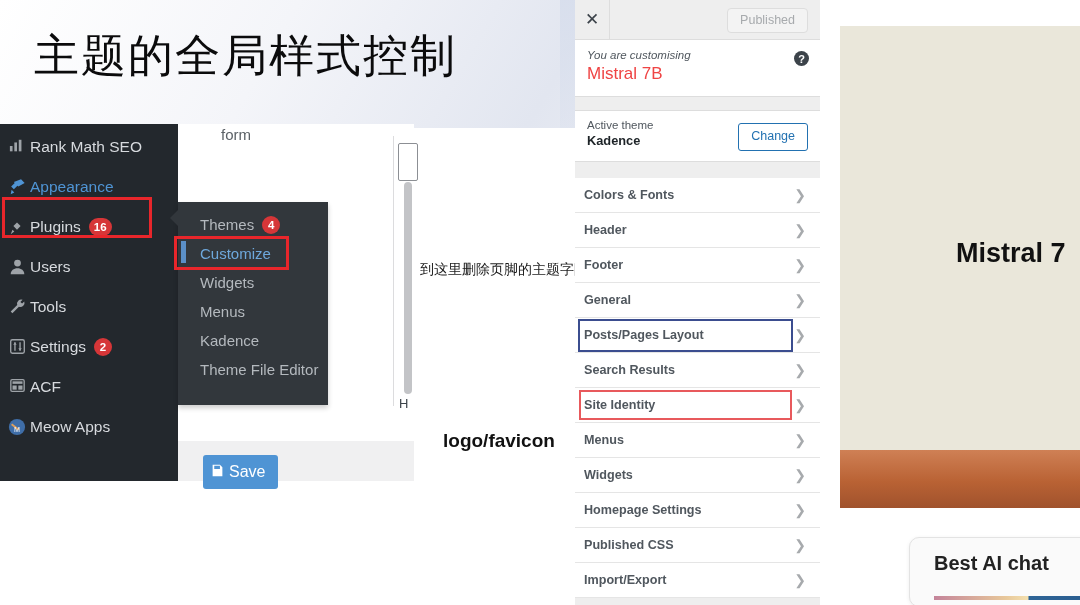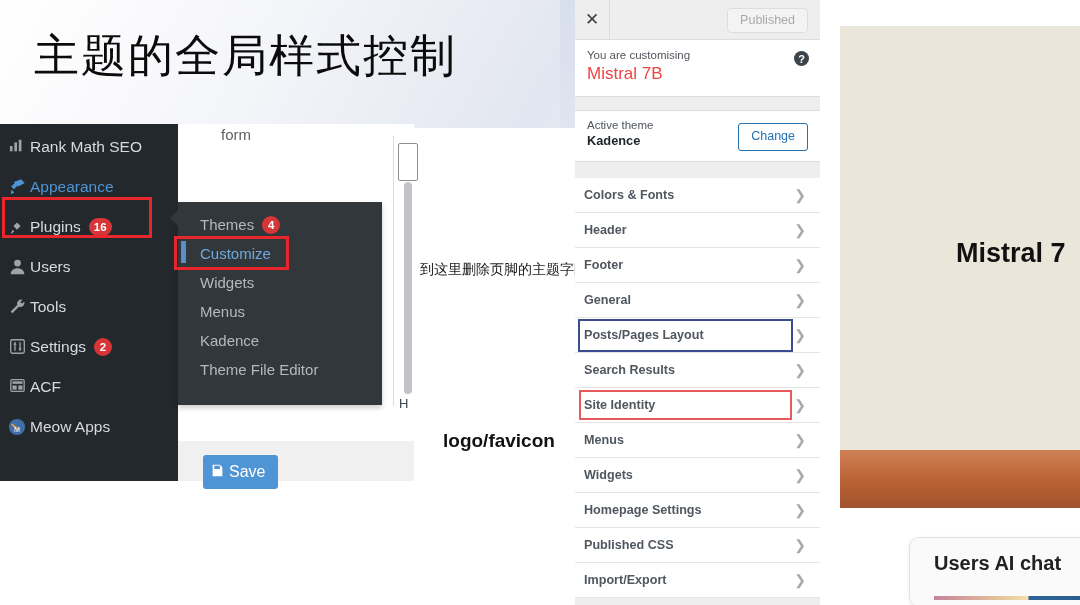--- a/index.html
+++ b/index.html
@@ -46,21 +46,21 @@
   #cut-top-item{
     position:absolute;left:0;top:0;width:178px;height:14px;overflow:hidden;
   }
   #cut-top-item .wp-item{height:30px;margin-top:-16px;}
 
   
   .redbox{position:absolute;border:3px solid #e8262b;box-sizing:border-box;pointer-events:none;}
 
   
   #wp-submenu{
-    position:absolute;left:178px;top:202px;width:204px;height:203px;
+    position:absolute;left:178px;top:202px;width:150px;height:203px;
     background:#32373c;box-shadow:0 3px 5px rgba(0,0,0,.2);
   }
   #wp-submenu .sub-item{
     display:flex;align-items:center;height:29px;padding-left:22px;
     color:#b4b9be;font-size:15px;box-sizing:border-box;
   }
   #wp-submenu .sub-item.cur{color:#6ea8dc;}
   #submenu-arrow{
     position:absolute;left:-8px;top:8px;width:0;height:0;
     border-top:8px solid transparent;border-bottom:8px solid transparent;
@@ -125,21 +125,21 @@
     background:#eee;border-right:1px solid #ddd;color:#3c434a;font-size:17px;
   }
   #cz-published{
     position:absolute;right:12px;top:8px;height:23px;line-height:23px;padding:0 12px;
     background:#f3f3f3;border:1px solid #ddd;border-radius:4px;color:#a7aaad;font-size:12.5px;
   }
   #cz-customising{
     position:absolute;left:0;top:40px;width:245px;height:57px;background:#fff;
     border-bottom:1px solid #ddd;box-sizing:border-box;padding:9px 12px 0 12px;
   }
-  #cz-customising .sm{font-size:11.5px;color:#50575e;}
+  #cz-customising .sm{font-size:11.5px;color:#50575e;font-style:italic;}
   #cz-title{font-size:17px;color:#ef4444;margin-top:3px;}
   #cz-help{
     position:absolute;right:11px;top:11px;width:15px;height:15px;border-radius:50%;
     background:#3c434a;color:#fff;font-size:11px;font-weight:bold;
     display:flex;align-items:center;justify-content:center;
   }
   #cz-theme{
     position:absolute;left:0;top:110px;width:245px;height:52px;background:#fff;
     border-top:1px solid #ddd;border-bottom:1px solid #ddd;box-sizing:border-box;
     padding:8px 12px 0 12px;
@@ -443,16 +443,16 @@
 
   </div>
 </div>
 
 <div id="preview">
   <div id="pv-hero">
     <div id="pv-hero-title">Mistral 7</div>
   </div>
   <div id="pv-band"></div>
   <div id="pv-card">
-    <div id="pv-card-title">Users AI chat</div>
+    <div id="pv-card-title">Best AI chat</div>
     <div id="pv-card-bar"></div>
   </div>
 </div>
 
 </body></html>

